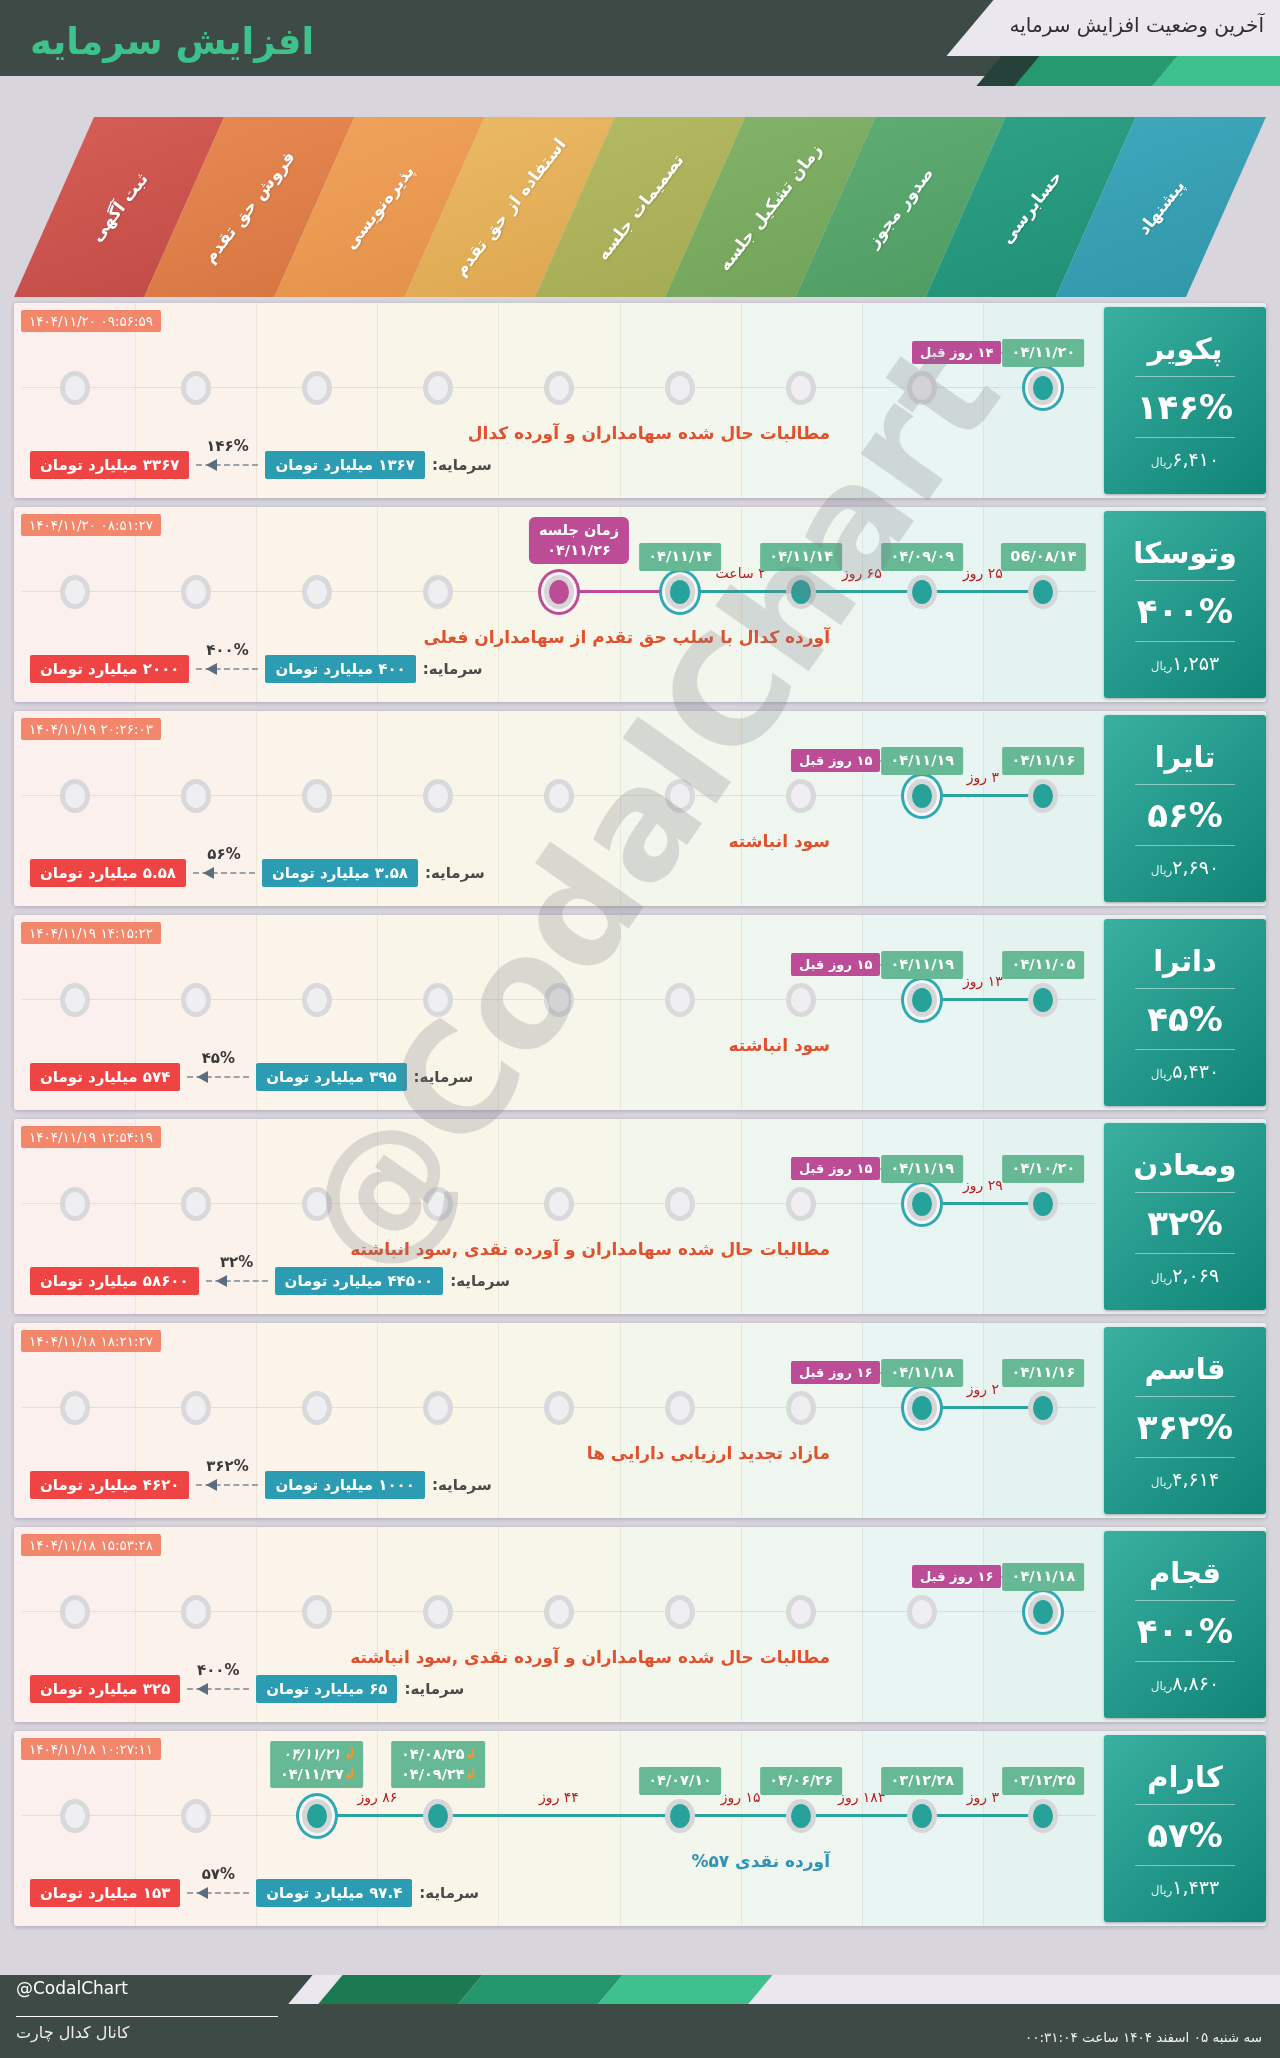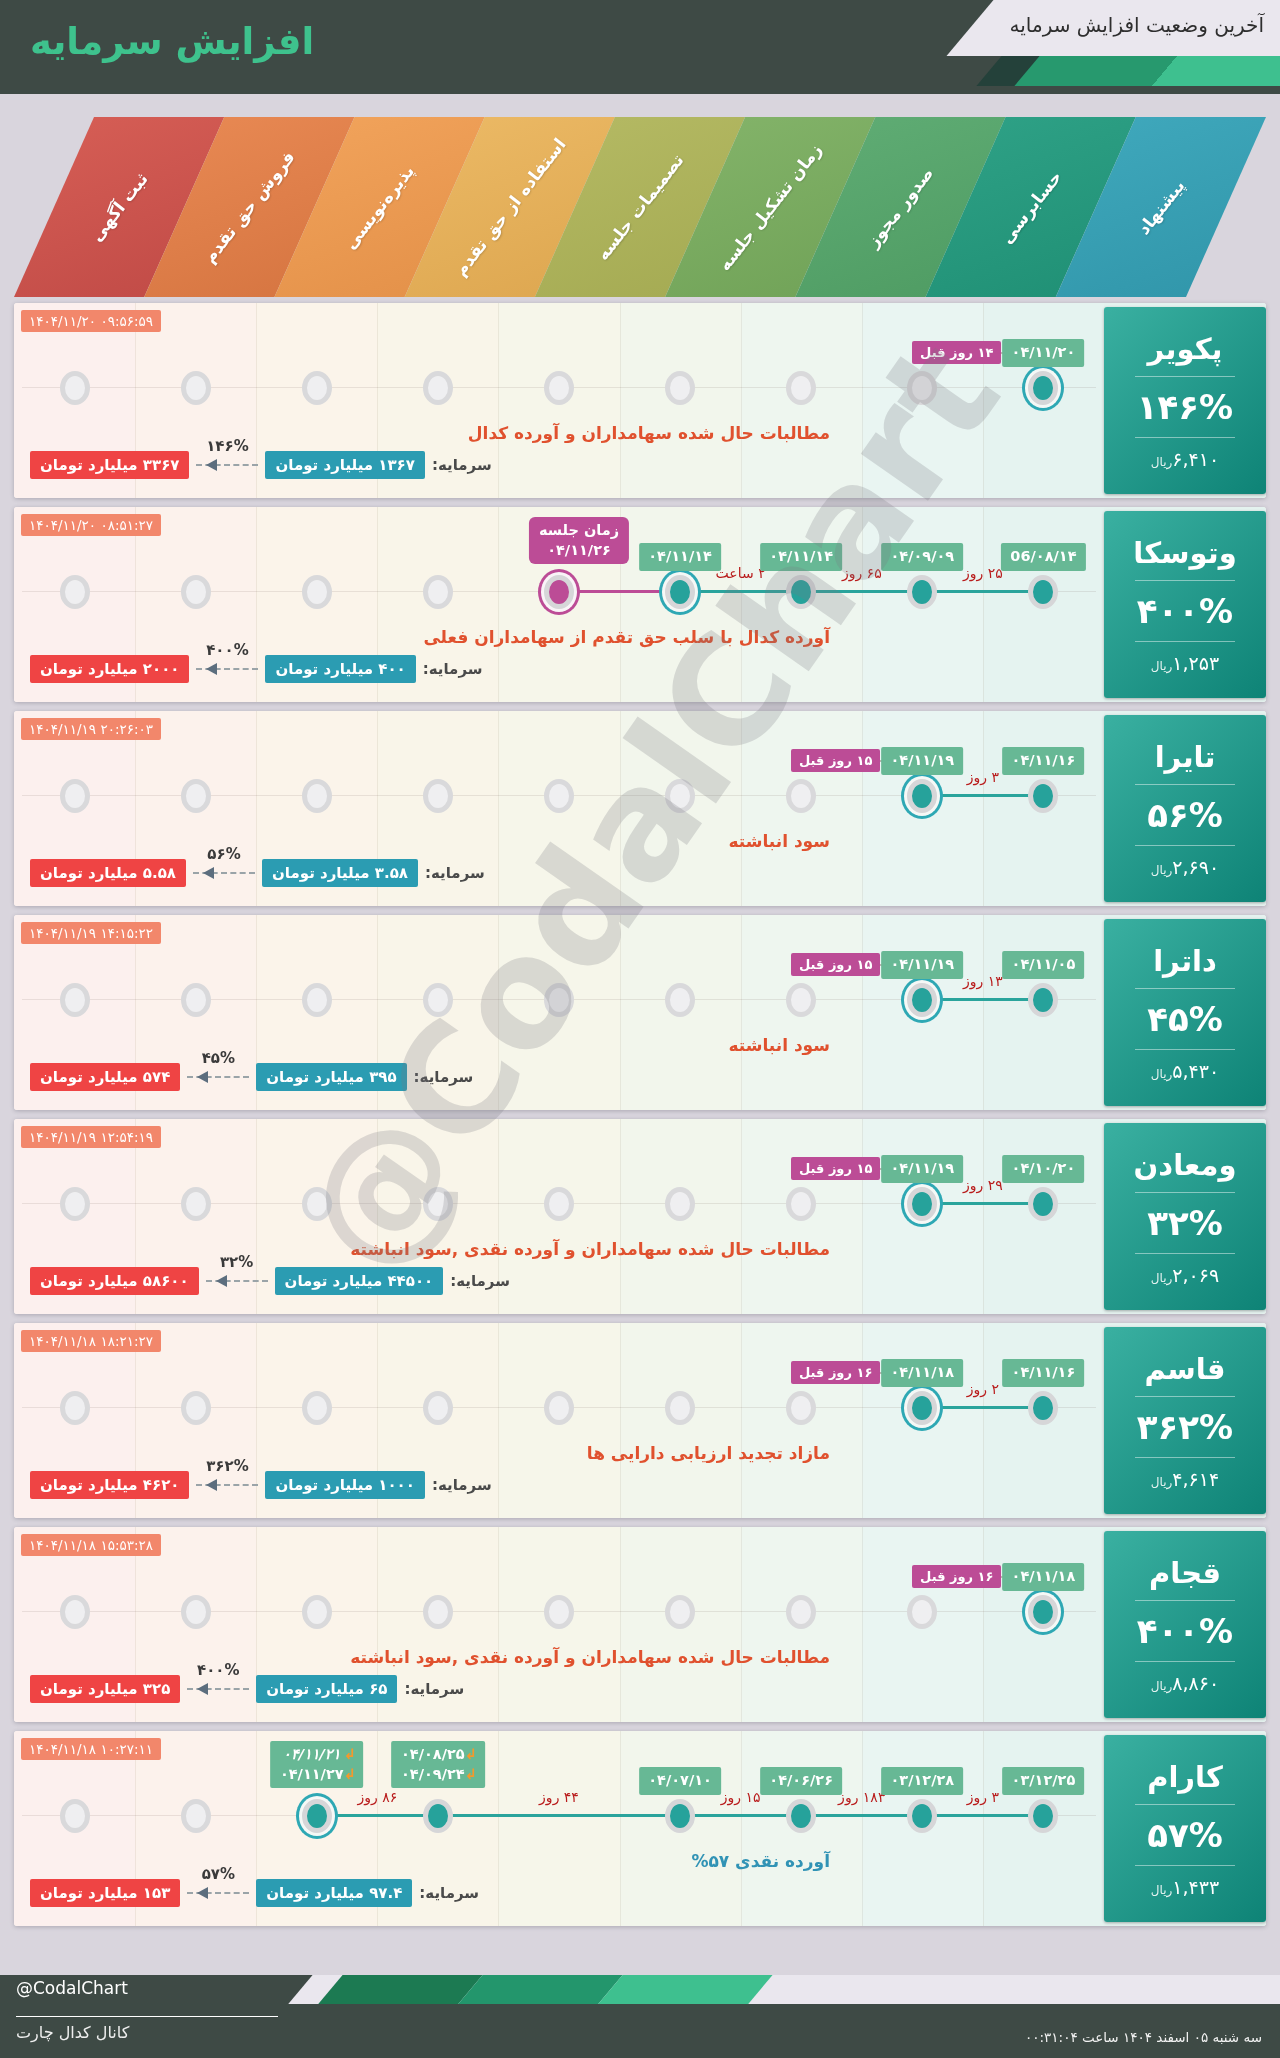--- a/index.html
+++ b/index.html
@@ -1,19 +1,19 @@
 <!DOCTYPE html>
 <html lang="fa" dir="rtl"><head>
 <meta charset="utf-8">
 <style>
   html,body{margin:0;padding:0;background:#cfccd5;font-family:"DejaVu Sans",sans-serif;}
   .page{position:relative;width:1280px;height:2058px;margin:0 auto;background:#d9d5dd;overflow:hidden;}
 
   
-  .topbar{position:absolute;left:0;top:0;width:100%;height:94px;background:#3e4a45;}
+  .topbar{position:absolute;left:0;top:0;width:100%;height:76px;background:#3e4a45;}
   .topbar .title{position:absolute;left:30px;top:20px;font-size:37px;font-weight:bold;color:#3ec28d;}
   .sub-shape{position:absolute;right:-70px;top:0;width:380px;height:56px;background:#eae7ee;transform:skewX(-40deg);}
   .subtitle{position:absolute;right:16px;top:13px;font-size:20px;color:#2e2e2e;z-index:3;}
   .green-band{position:absolute;right:-55px;top:56px;width:310px;height:30px;transform:skewX(-40deg);
     background:linear-gradient(90deg,#27996e 0 45%,#3ec08f 45% 100%);}
   .green-band::before{content:"";position:absolute;left:-36px;top:0;width:38px;height:30px;background:#24413a;}
 
   
   .stages{position:absolute;left:14px;top:117px;width:1252px;height:180px;}
   .stripe{position:absolute;top:0;height:100%;}

